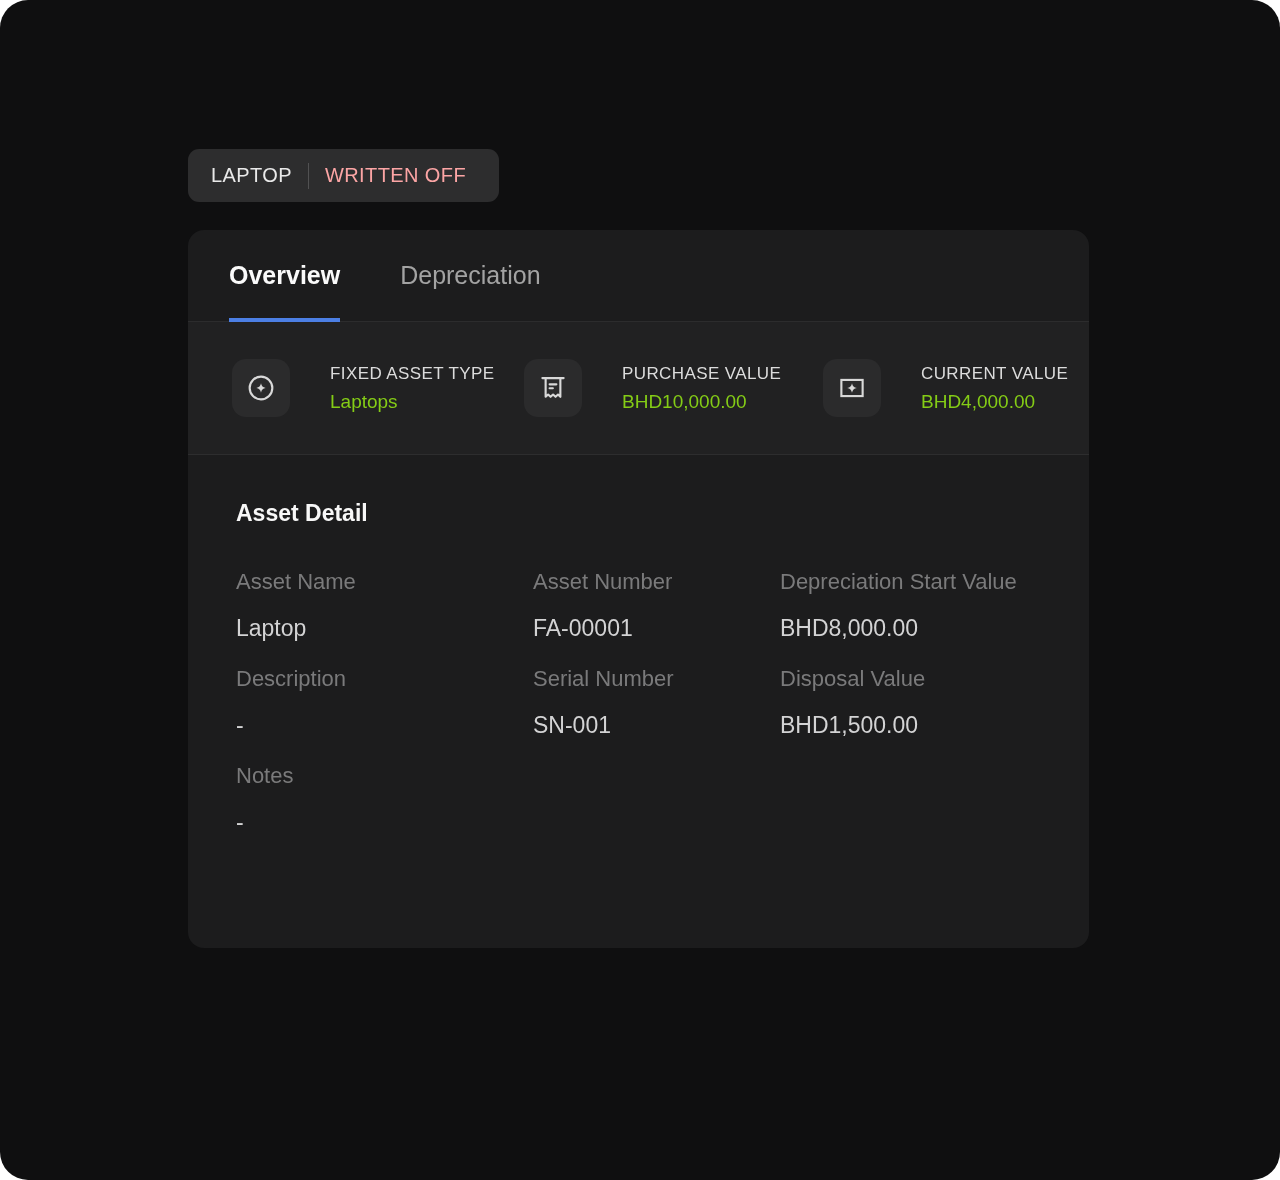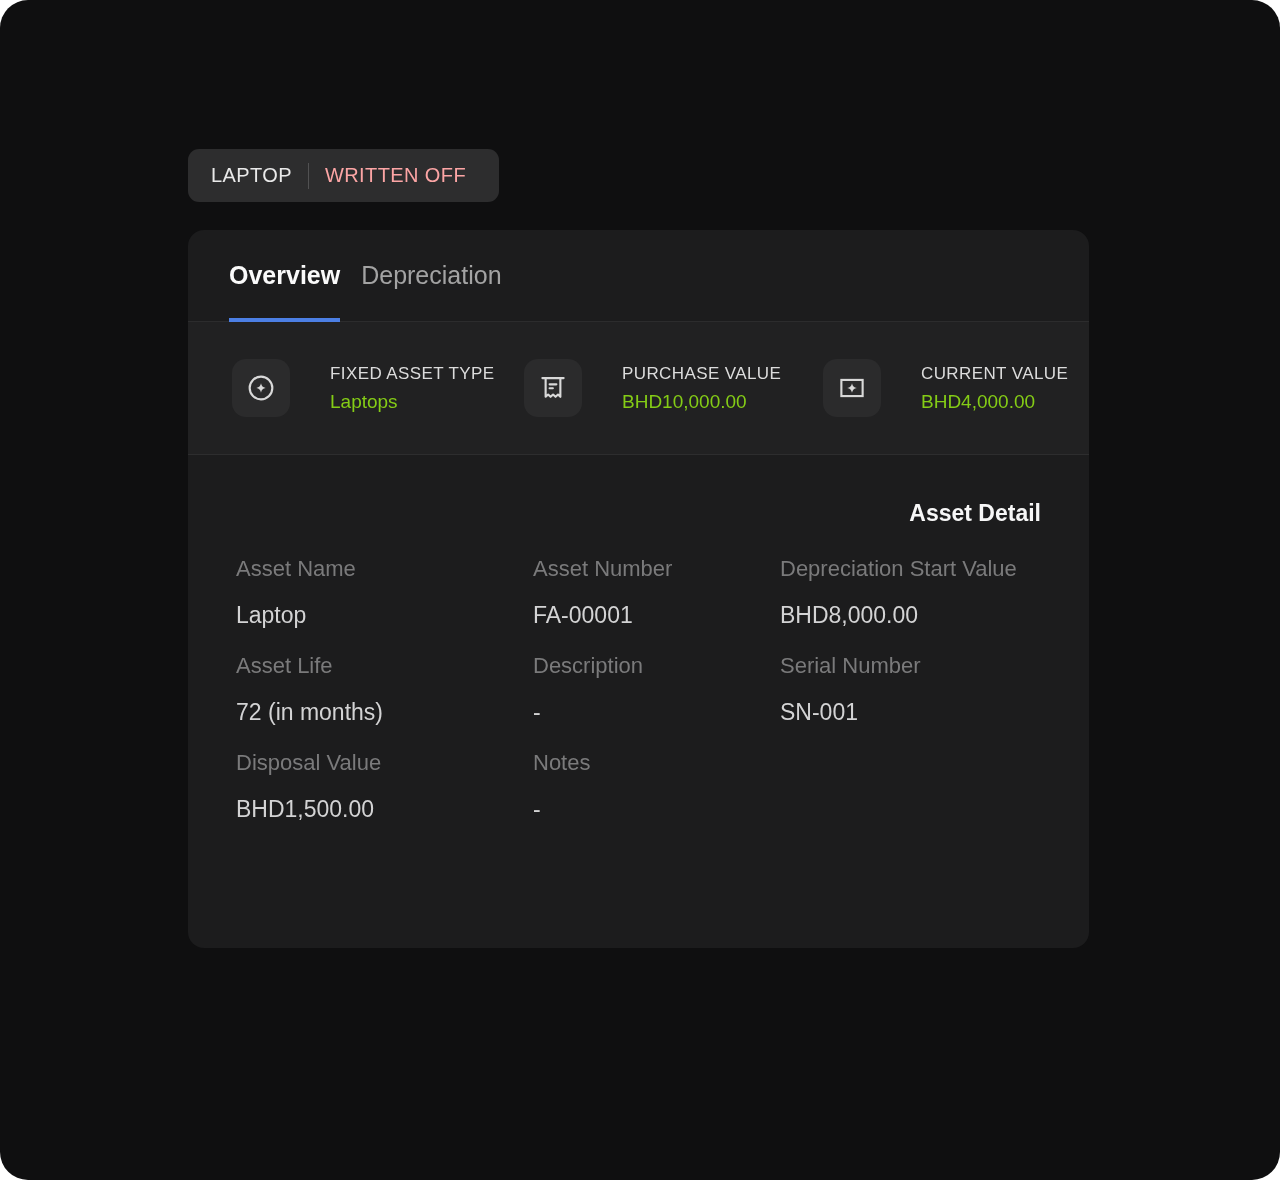--- a/index.html
+++ b/index.html
@@ -35,21 +35,21 @@
     border-radius: 16px;
     overflow: hidden;
     display: flex; flex-direction: column;
   }
 
   
   .tabbar {
     height: 92px; flex: 0 0 92px;
     display: flex; align-items: stretch;
     padding: 0 41px;
-    gap: 21px;
+    gap: 60px;
     border-bottom: 1px solid #2c2c2d;
   }
   .tab {
     display: flex; align-items: center;
     font-size: 25px;
     color: #a3a3a3;
     font-weight: 400;
     cursor: pointer;
     border-bottom: 4px solid transparent;
     margin-bottom: -1px;
@@ -85,21 +85,21 @@
   }
   .stat-value { color: #84cc16; font-size: 19px; white-space: nowrap; }
 
   
   .body {
     flex: 1;
     padding: 42px 48px 0 48px;
   }
   .section-title {
     color: #f7f7f7; font-size: 23px; font-weight: 700;
-    line-height: 32px; margin-bottom: 25px; text-align: right;
+    line-height: 32px; margin-bottom: 38px;
   }
   .fields {
     display: grid;
     grid-template-columns: 297px 247px 1fr;
     row-gap: 20px;
   }
   .field-label { color: #7a7a7b; font-size: 22px; line-height: 30px; }
   .field-value { color: #d3d3d4; font-size: 23px; line-height: 32px; margin-top: 15px; }
 </style>
 </head>
@@ -177,24 +177,20 @@
         <div class="field">
           <div class="field-label">Asset Number</div>
           <div class="field-value">FA-00001</div>
         </div>
         <div class="field">
           <div class="field-label">Depreciation Start Value</div>
           <div class="field-value">BHD8,000.00</div>
         </div>
 
         <div class="field">
-          <div class="field-label">Asset Life</div>
-          <div class="field-value">72 (in months)</div>
-        </div>
-        <div class="field">
           <div class="field-label">Description</div>
           <div class="field-value">-</div>
         </div>
         <div class="field">
           <div class="field-label">Serial Number</div>
           <div class="field-value">SN-001</div>
         </div>
 
         <div class="field">
           <div class="field-label">Disposal Value</div>

